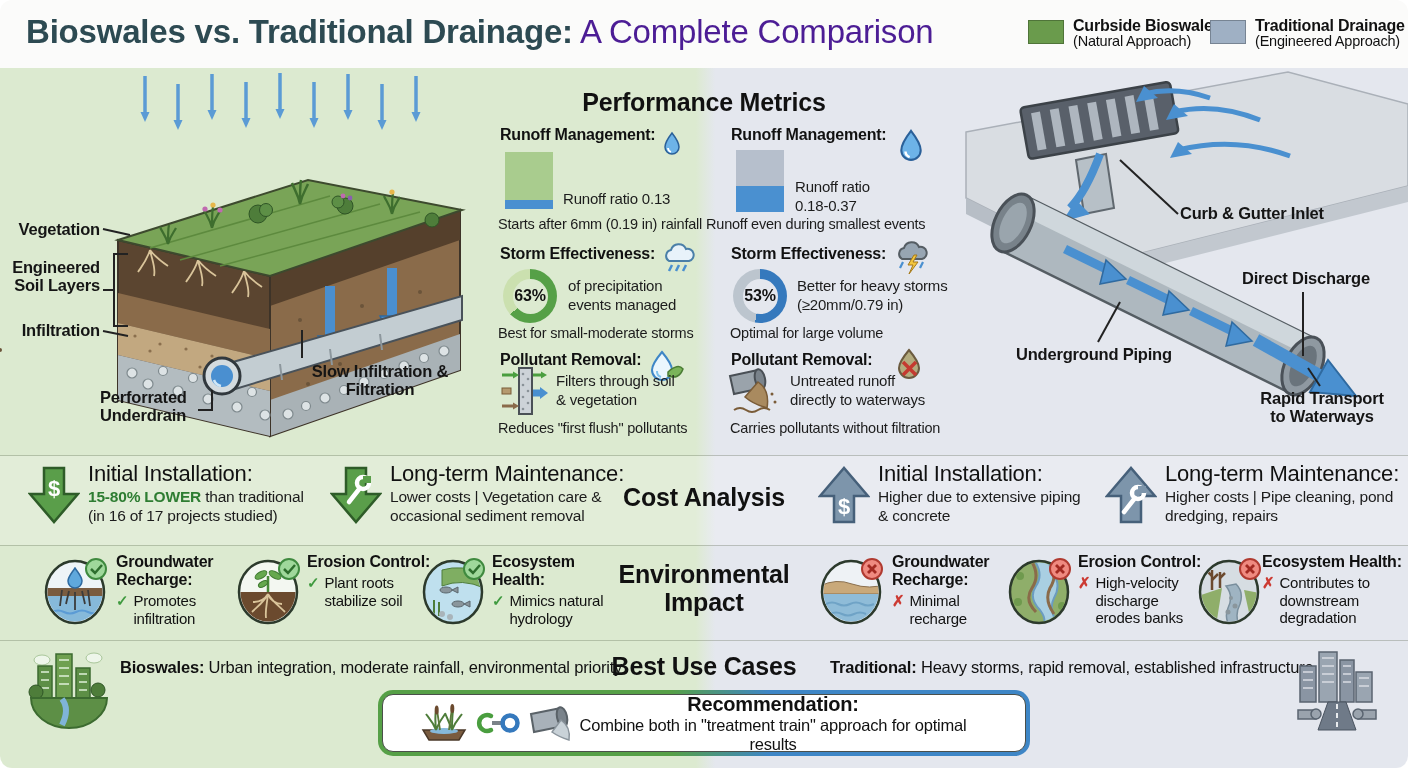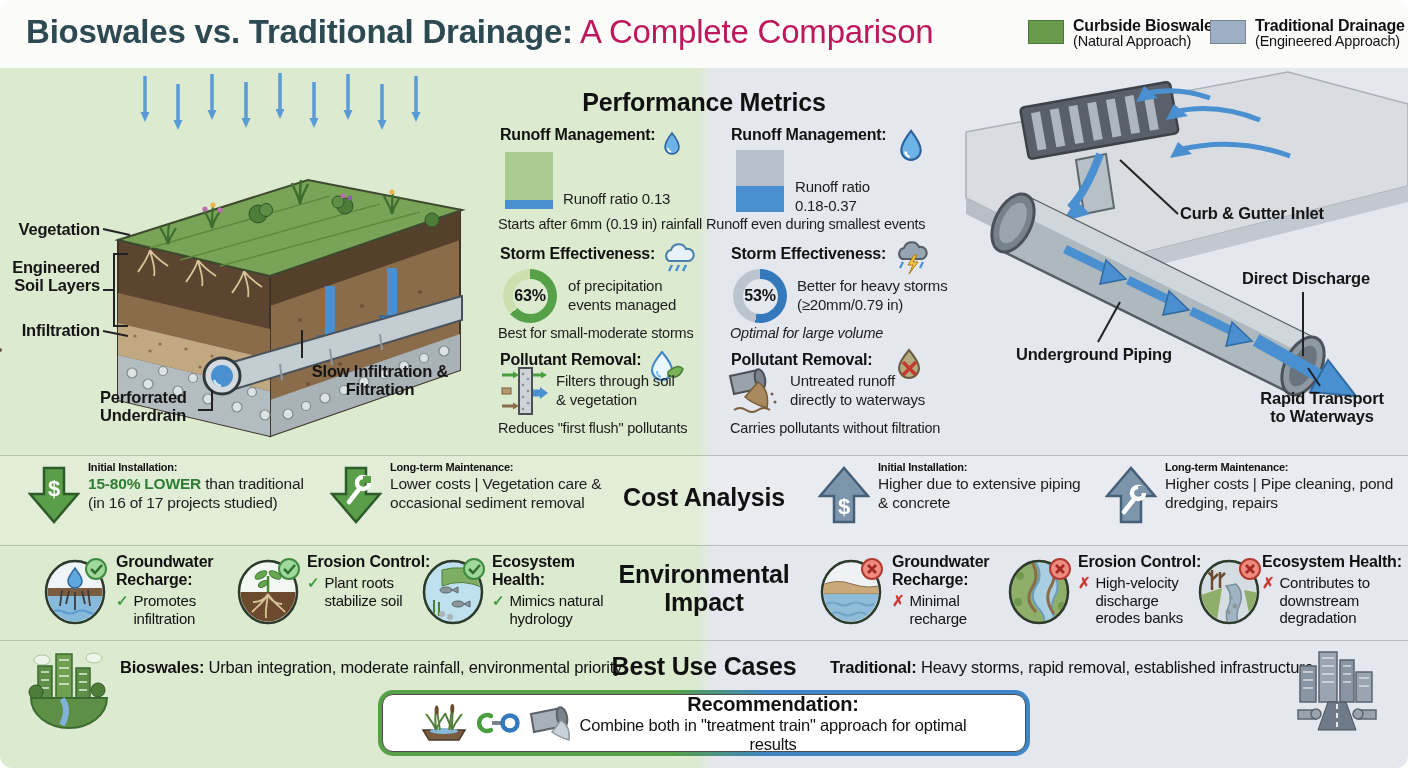--- a/index.html
+++ b/index.html
@@ -2,21 +2,21 @@
 <html><head>
 <meta charset="utf-8">
 <style>
   html,body{margin:0;padding:0;background:#fff;}
   #page{position:relative;width:1408px;height:768px;overflow:hidden;border-radius:12px;
         font-family:"Liberation Sans",sans-serif;color:#111;background:#fff;letter-spacing:-0.2px;}
   .abs{position:absolute;}
   
   #hdr{left:0;top:0;width:1408px;height:68px;background:#fbfbfa;}
   #title{left:26px;top:13px;font-size:33px;font-weight:bold;color:#2d4a52;white-space:nowrap;}
-  #title .lt{font-weight:400;color:#be185d;}
+  #title .lt{font-weight:400;color:#4c1d95;}
   .leg{top:17px;display:flex;gap:9px;align-items:flex-start;}
   .sw{width:34px;height:22px;margin-top:3px;border:1px solid rgba(0,0,0,.25);}
   .leg .tx{line-height:1.08;}
   .leg .l1{font-weight:bold;font-size:16px;}
   .leg .l2{font-size:14.5px;}
   
   #bg{left:0;top:68px;width:1408px;height:700px;
       background:linear-gradient(to right,#dcead0 0,#dcead0 49.4%,#e4e7ee 50.8%,#e4e7ee 100%);}
   .sep{left:0;width:1408px;height:1px;background:rgba(75,85,60,.28);}
   #costTint{left:0;top:456px;width:1408px;height:89px;background:rgba(255,255,255,.18);}
@@ -33,21 +33,21 @@
   .bblu{height:9px;background:#4a90d0;}
   .bgry{height:36px;background:#b6bfcc;}
   .bblu2{height:26px;background:#4a90d0;}
   .donut{width:54px;height:54px;border-radius:50%;display:flex;align-items:center;justify-content:center;}
   .dg{background:conic-gradient(#56a047 0 226.8deg,#cbe0af 226.8deg 360deg);}
   .db{background:conic-gradient(#3579bd 0 190.8deg,#bcc5ce 190.8deg 360deg);}
   .hole{width:35px;height:35px;border-radius:50%;display:flex;align-items:center;justify-content:center;
         font-weight:bold;font-size:16px;}
   .dg .hole{background:#dcead0;} .db .hole{background:#e4e7ee;}
   
-  .ch{font-weight:bold;font-size:11px;line-height:1.18;}
+  .ch{font-weight:normal;font-size:22px;line-height:1.18;}
   .ct{font-size:15.5px;line-height:1.25;color:#1c1c1c;}
   .hl{color:#2e7d32;font-weight:bold;}
   
   .eh{font-weight:bold;font-size:16px;line-height:1.12;}
   .em{display:flex;gap:5px;font-size:15px;line-height:1.18;margin-top:3px;}
   .ck{color:#3f9a3f;font-weight:bold;} .cx{color:#cc3b33;font-weight:bold;}
   
   .uc{font-size:16.5px;white-space:nowrap;}
   .uc b{font-weight:bold;}
   #rec{left:378px;top:690px;width:652px;height:66px;border-radius:15px;
@@ -398,21 +398,21 @@
         <line x1="10" y1="22" x2="7" y2="28"></line>
         <line x1="30" y1="22" x2="27" y2="28"></line>
       </g>
   </svg>
   <div class="donut db abs" style="left:733px;top:269px;">
     <div class="hole">
         <span>53%</span>
       </div>
   </div>
   <div class="mdesc abs" style="left:797px;top:277px;width:165px;">Better for heavy storms (≥20mm/0.79 in)</div>
-  <div class="mnote abs" style="left:730px;top:325px;font-style:italic;">Optimal for large volume</div>
+  <div class="mnote abs" style="left:730px;top:325px;">Optimal for large volume</div>
 
   <div class="mh abs" style="left:731px;top:351px;">Pollutant Removal:</div>
   <svg class="abs" style="left:893px;top:348px;" width="32" height="36" viewBox="0 0 32 36">
     <path d="M16,2 C16,2 6,14 6,20 a10,10 0 0 0 20,0 C26,14 16,2 16,2 Z" fill="#b3ab7e" stroke="#6b5b3f" stroke-width="2"></path>
     <g stroke="#c43a30" stroke-width="3.5">
         <line x1="10" y1="14" x2="23" y2="27"></line>
         <line x1="23" y1="14" x2="10" y2="27"></line>
       </g>
   </svg>
   <svg class="abs" style="left:728px;top:366px;" width="54" height="50" viewBox="0 0 54 50">

